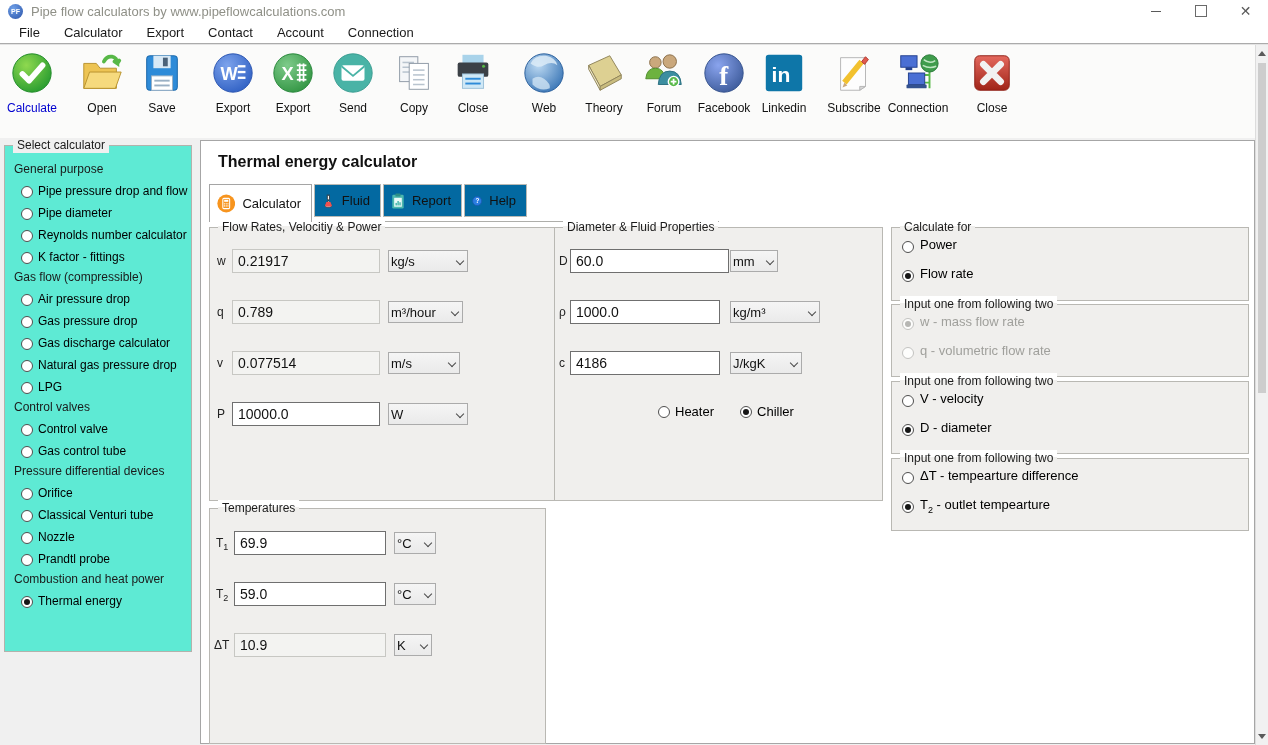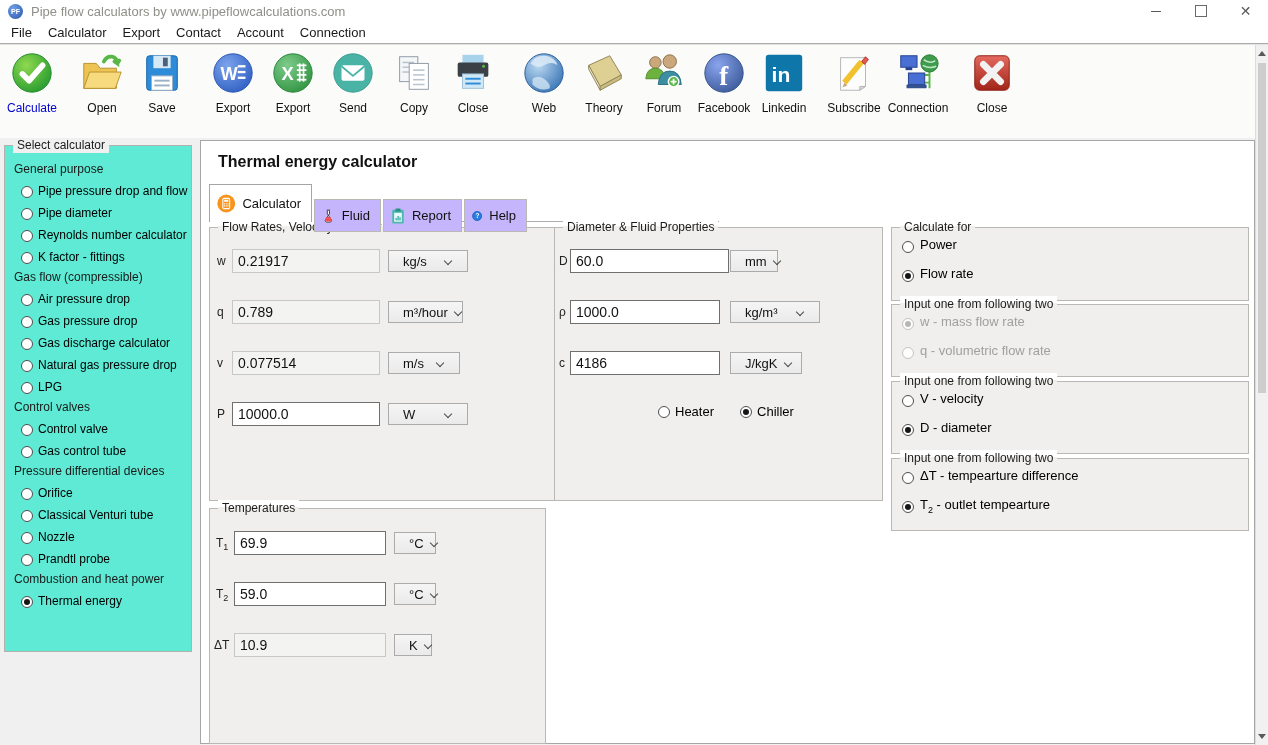--- a/index.html
+++ b/index.html
@@ -10,21 +10,21 @@
   .appicon{width:15px;height:15px;border-radius:50%;background:radial-gradient(circle at 35% 30%,#6fa0e8,#2a53a8);
            margin:0 8px 0 8px;color:#fff;font-size:7px;font-weight:bold;display:flex;align-items:center;justify-content:center;flex:none;}
   .apptitle{font-size:13px;color:#8f9087;flex:1;white-space:nowrap;overflow:hidden;}
   .wcontrols{display:flex;height:22px;}
   .wc{width:45px;display:flex;align-items:center;justify-content:center;color:#555;}
   .wc-min i{display:block;width:10px;height:1px;background:#5a5a5a;}
   .wc-max i{display:block;width:10px;height:10px;border:1px solid #6a6a6a;}
   .wc-close i{font-style:normal;font-size:14px;color:#5a5a5a;line-height:10px;}
   
   .menubar{position:absolute;left:0;top:22px;right:0;height:21px;background:#fff;display:flex;align-items:center;padding-left:3px;}
-  .menu-item{font-size:13px;color:#1a1a1a;padding:0 8px;line-height:21px;}
+  .menu-item{font-size:13px;color:#1a1a1a;padding:0 8px;line-height:21px;margin-left:8px;}
   .msep{position:absolute;left:0;top:43px;right:0;height:2px;background:linear-gradient(#8f8f8f,#ffffff);}
   
   .toolbar{position:absolute;left:0;top:45px;right:13px;height:93px;background:#fbfbfa;border-bottom:1px solid #dadada;}
   .tbtn{position:absolute;top:5px;width:64px;display:flex;flex-direction:column;align-items:center;}
   .tbtn svg{width:46px;height:46px;display:block;}
   .tblabel{margin-top:5px;font-size:12px;color:#111;white-space:nowrap;}
   .tblabel.blue{color:#0000cf;}
   
   .content{position:absolute;left:0;top:138px;right:13px;bottom:0;background:#f0f0f0;}
   
@@ -37,36 +37,36 @@
   .radio{width:12px;height:12px;border-radius:50%;border:1px solid #4f4f4f;background:#fff;position:relative;flex:none;box-sizing:border-box;}
   .radio.checked::after{content:"";position:absolute;left:2px;top:2px;width:6px;height:6px;border-radius:50%;background:#161616;}
   .disabled .radio{border-color:#c3c3c1;background:#fdfdfc;}
   .disabled .radio.checked::after{background:#b7b7b4;}
   .disabled .r-label{color:#a0a09c;}
   
   .mainpanel{position:absolute;left:200px;top:2px;width:1055px;height:604px;background:#fff;border:1px solid #a6a6a6;box-sizing:border-box;}
   .ptitle{position:absolute;left:17px;top:12px;font-size:16px;font-weight:bold;color:#111;}
   .tabline{position:absolute;left:8px;top:80px;width:510px;height:1px;background:#aeaeaa;z-index:0;}
   .tab{position:absolute;display:flex;align-items:center;gap:7px;box-sizing:border-box;padding:0 10px 0 7px;
-       background:#c4b5fd;border:1px solid #b9b9b4;top:58px;height:33px;z-index:1;font-size:13px;color:#111;}
+       background:#0369a1;border:1px solid #b9b9b4;top:43px;height:33px;z-index:1;font-size:13px;color:#111;}
   .tab.active{top:43px;height:38px;background:#fff;border-color:#a5a5a5;border-bottom:none;z-index:2;}
   .tab svg{display:block;}
   
   .gbox{position:absolute;border:1px solid #b9b8b3;background:#f0efed;box-sizing:border-box;}
   .gcap{position:absolute;top:-9px;left:8px;padding:0 4px;font-size:12px;color:#1b1b1b;line-height:16px;
         background:linear-gradient(#ffffff 0 45%,#f0efed 45% 100%);white-space:nowrap;}
   
   .frow{position:absolute;left:0;right:0;height:26px;}
   .flabel{position:absolute;font-size:12px;color:#222;top:5px;}
   .flabel sub{font-size:9px;}
   .tb{position:absolute;top:0;height:24px;border:1px solid #6f6f6f;background:#fff;
       font-family:"Liberation Sans",sans-serif;font-size:14px;color:#111;padding:0 5px;box-sizing:border-box;}
   .tb.ro{background:#f3f3f1;border-color:#c7c7c3;}
   .combo{position:absolute;top:1px;height:22px;background:linear-gradient(#f5f5f5,#eaeaea);border:1px solid #ababab;
-         display:flex;align-items:center;justify-content:space-between;padding:0 14px;font-size:13px;color:#111;box-sizing:border-box;}
+         display:flex;align-items:center;justify-content:space-between;padding:0 2px;font-size:13px;color:#111;box-sizing:border-box;}
   .chev{width:9px;height:9px;position:relative;flex:none;margin-left:6px;}
   .chev::before{content:"";position:absolute;left:1px;top:1px;width:5px;height:5px;border-right:1.4px solid #4a4a4a;border-bottom:1.4px solid #4a4a4a;transform:rotate(45deg);}
   
   .opt-row{margin:10px 0 0 10px;display:flex;align-items:center;gap:6px;font-size:13px;line-height:14px;}
   .opt-row sub{font-size:9px;}
   .mode-row{position:absolute;top:176px;left:103px;display:flex;gap:26px;font-size:13px;}
   .mode-item{display:flex;align-items:center;gap:5px;}
   
   .scrollbar{position:absolute;right:0;top:45px;bottom:0;width:13px;background:#f1f1f1;border-left:1px solid #dcdcdc;box-sizing:border-box;}
   .sb-up,.sb-down{position:absolute;left:0;right:0;height:15px;display:flex;align-items:center;justify-content:center;}

